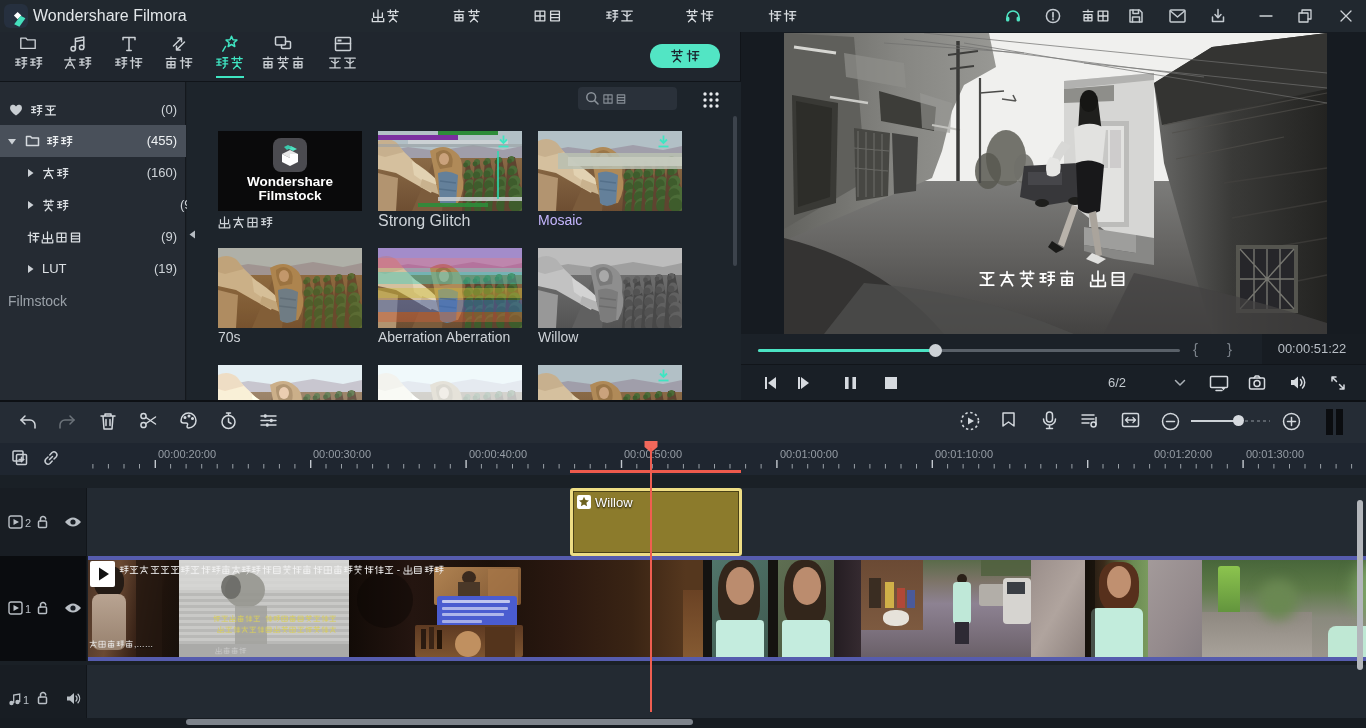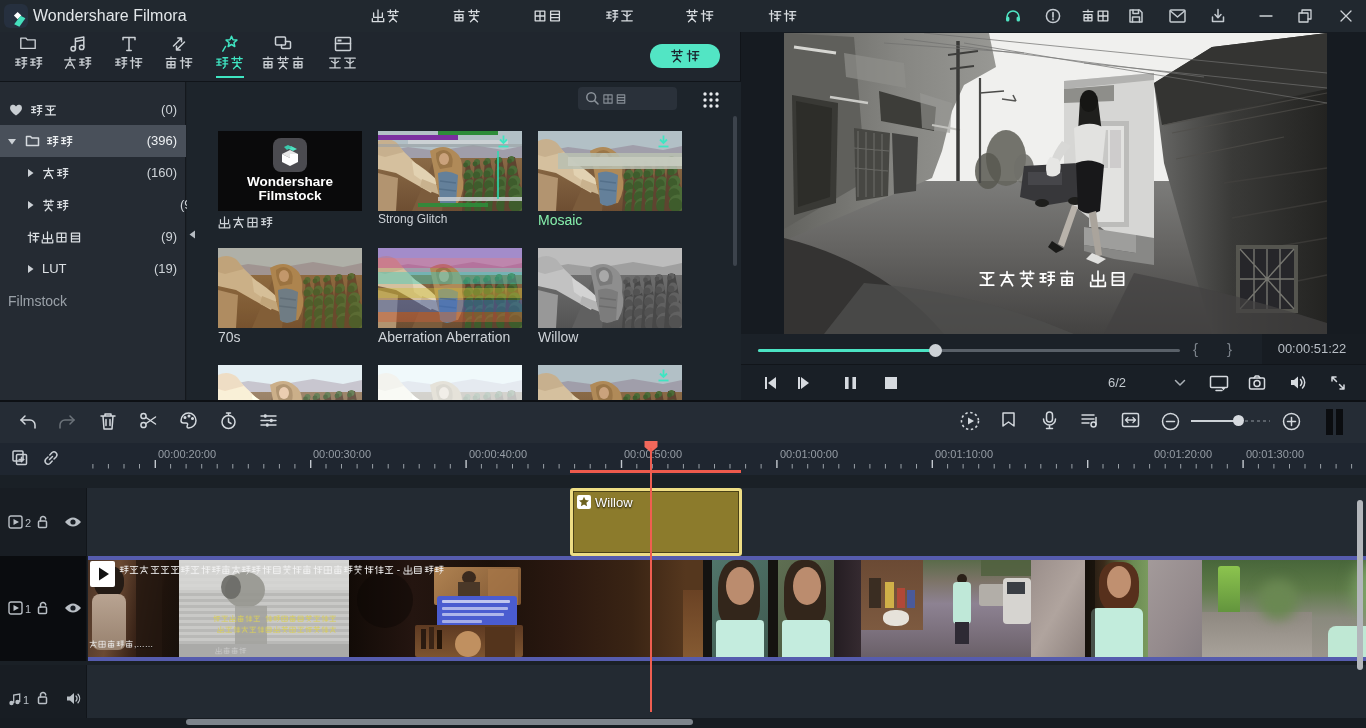--- a/index.html
+++ b/index.html
@@ -258,21 +258,21 @@
       <path d="M1.5 2.5h4l1.4 1.6h6.6v7.4H1.5z"></path>
     </svg>
     <div class="ab row" style="left:46px;top:0;height:32px;font-size:13px;color:#eef1f3;gap:1px">
       <svg class="zh " viewBox="0 0 16 16">
         <use href="#g9"></use>
       </svg>
       <svg class="zh " viewBox="0 0 16 16">
         <use href="#g9"></use>
       </svg>
     </div>
-    <div class="ab" style="right:9px;top:0;height:32px;line-height:32px;font-size:13px;color:#eef1f3">(396)</div>
+    <div class="ab" style="right:9px;top:0;height:32px;line-height:32px;font-size:13px;color:#eef1f3">(455)</div>
   </div>
 <div class="ab" style="left:0;top:157px;width:186px;height:32px;padding-left:24px;">
     <svg class="ab" style="left:27px;top:12px" width="7" height="8" viewBox="0 0 7 8">
       <polygon points="1,0 6.5,4 1,8" fill="#ccd1d6"></polygon>
     </svg>
     <div class="ab row" style="left:42px;top:0;height:32px;font-size:13px;color:#dde1e5;gap:1px">
       <svg class="zh " viewBox="0 0 16 16">
         <use href="#g2"></use>
       </svg>
       <svg class="zh " viewBox="0 0 16 16">
@@ -462,21 +462,21 @@
 <rect x="30" y="9" width="100" height="4" fill="#cfd3d6" opacity="0.85"></rect>
           <rect x="0" y="13" width="144" height="3" fill="#9aa0a4" opacity="0.6"></rect>
 <rect x="60" y="66" width="84" height="4" fill="#d0d4d8" opacity="0.8"></rect>
           <rect x="40" y="72" width="70" height="4" fill="#2e8c3a" opacity="0.9"></rect>
 <rect x="119" y="20" width="2" height="48" fill="#2fd8b0" opacity="0.8"></rect>
         </svg></div>
       <svg class="ab" style="left:310px;top:53px" width="13" height="13" viewBox="0 0 13 13">
 <path d="M6.5 0.5v7M3 4.5l3.5 3.5L10 4.5" stroke="#3fe5c2" stroke-width="1.8" fill="none"></path>
 <path d="M1.5 11.5h10" stroke="#3fe5c2" stroke-width="1.8"></path>
       </svg>
-      <div class="ab" style="left:191px;top:130px;font-size:12px;color:#ced3d8">Strong Glitch</div>
+      <div class="ab" style="left:191px;top:130px;font-size:16px;color:#ced3d8">Strong Glitch</div>
       <div class="ab" style="left:351px;top:49px;width:144px;height:80px;overflow:hidden"><svg width="144" height="80" viewBox="0 0 144 80" style="">
 <defs>
             <linearGradient id="grb" x1="0" y1="0" x2="0" y2="1">
 <stop offset="0" stop-color="#8a6a46"></stop>
               <stop offset="1" stop-color="#6e4e32"></stop>
             </linearGradient>
           </defs>
 <rect width="144" height="30" fill="#b2c0c6"></rect>
 <path d="M0 22 L30 16 L60 20 L95 14 L125 19 L144 15 L144 30 L0 30z" fill="#9a93a0" opacity="0.75"></path>
 <rect x="0" y="27" width="144" height="53" fill="url(#grb)"></rect>
@@ -551,21 +551,21 @@
 <path d="M60 42 Q70 38 80 44 L78 72 Q68 78 62 72z" fill="#64809a"></path>
 <path d="M62 50 L78 52 M61 58 L78 60" stroke="#54708a" stroke-width="1.5"></path>
 </g>
 <rect x="20" y="22" width="124" height="16" fill="#b8c0b2" opacity="0.85"></rect>
           <rect x="30" y="26" width="114" height="9" fill="#c8ccc0" opacity="0.9"></rect>
         </svg></div>
       <svg class="ab" style="left:470px;top:53px" width="13" height="13" viewBox="0 0 13 13">
 <path d="M6.5 0.5v7M3 4.5l3.5 3.5L10 4.5" stroke="#3fe5c2" stroke-width="1.8" fill="none"></path>
 <path d="M1.5 11.5h10" stroke="#3fe5c2" stroke-width="1.8"></path>
       </svg>
-      <div class="ab" style="left:351px;top:130px;font-size:14px;color:#86efac">Mosaic</div>
+      <div class="ab" style="left:351px;top:130px;font-size:14px;color:#c4b5fd">Mosaic</div>
       <div class="ab" style="left:31px;top:166px;width:144px;height:80px;overflow:hidden"><svg width="144" height="80" viewBox="0 0 144 80" style="">
 <defs>
             <linearGradient id="grc" x1="0" y1="0" x2="0" y2="1">
 <stop offset="0" stop-color="#8a6a46"></stop>
               <stop offset="1" stop-color="#6e4e32"></stop>
             </linearGradient>
           </defs>
 <rect width="144" height="30" fill="#b2c0c6"></rect>
 <path d="M0 22 L30 16 L60 20 L95 14 L125 19 L144 15 L144 30 L0 30z" fill="#9a93a0" opacity="0.75"></path>
 <rect x="0" y="27" width="144" height="53" fill="url(#grc)"></rect>

